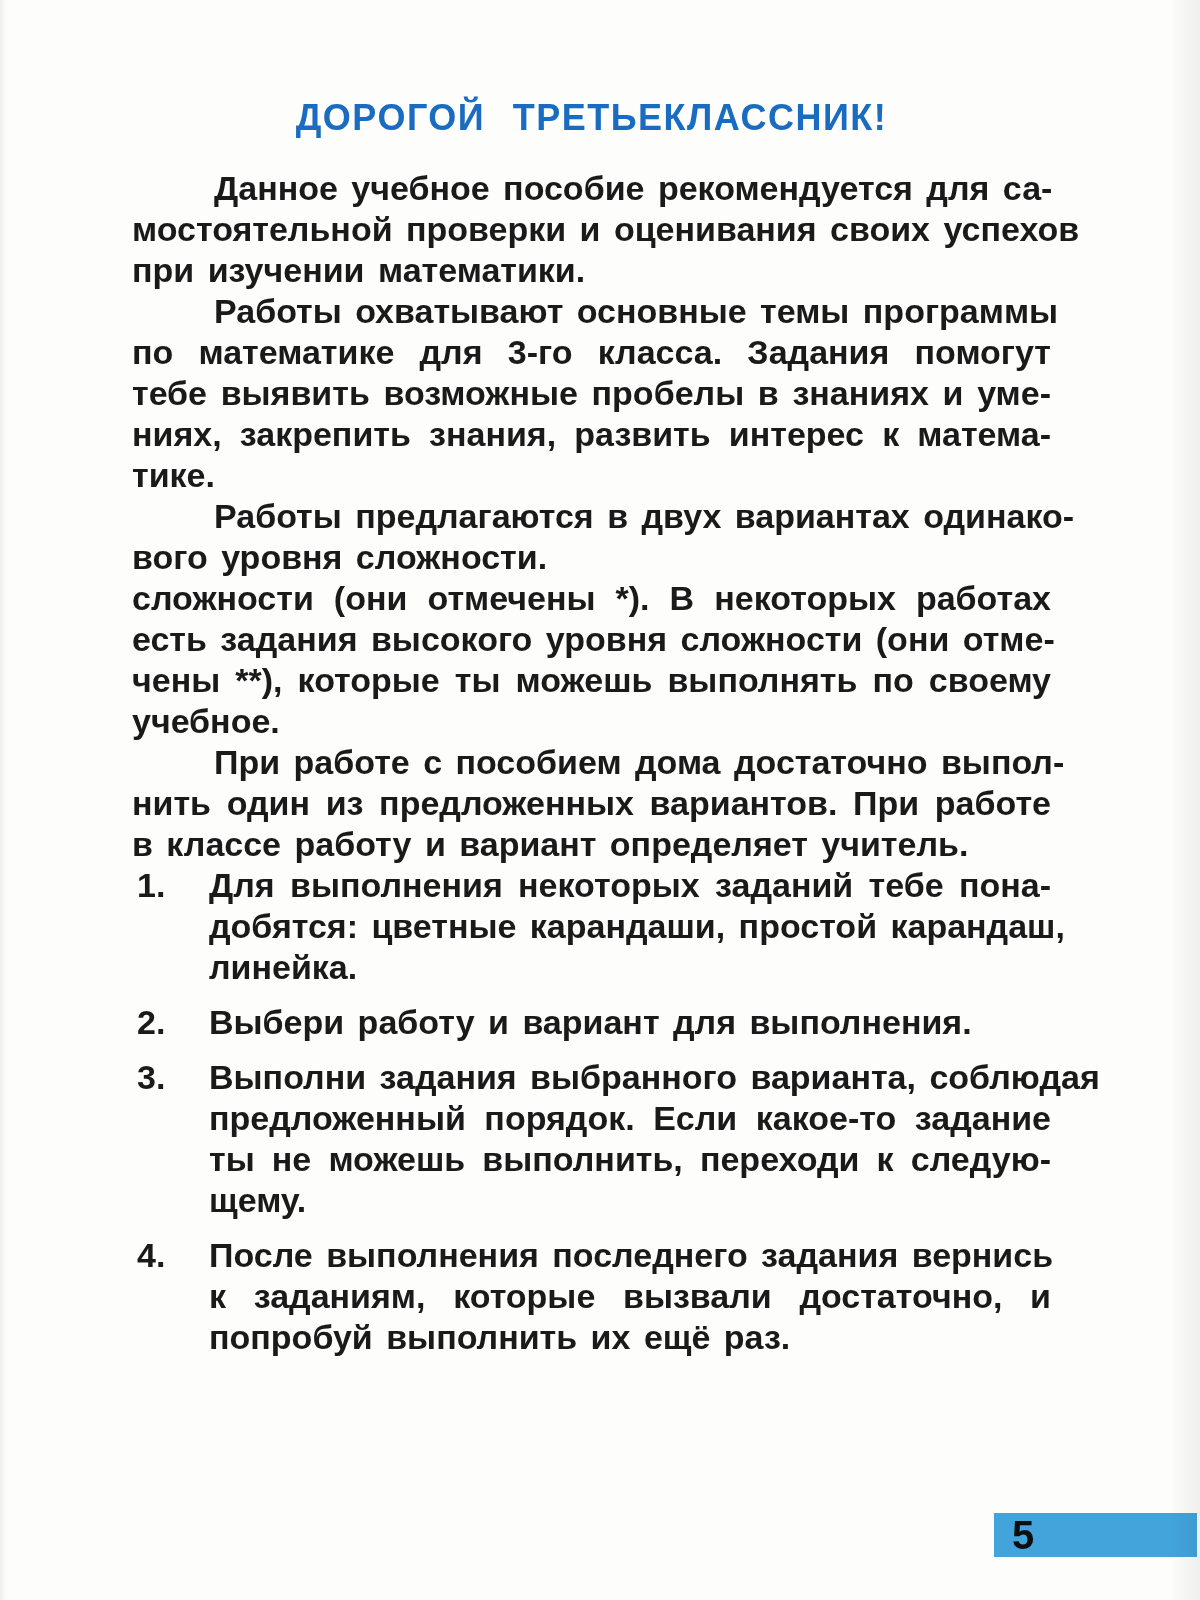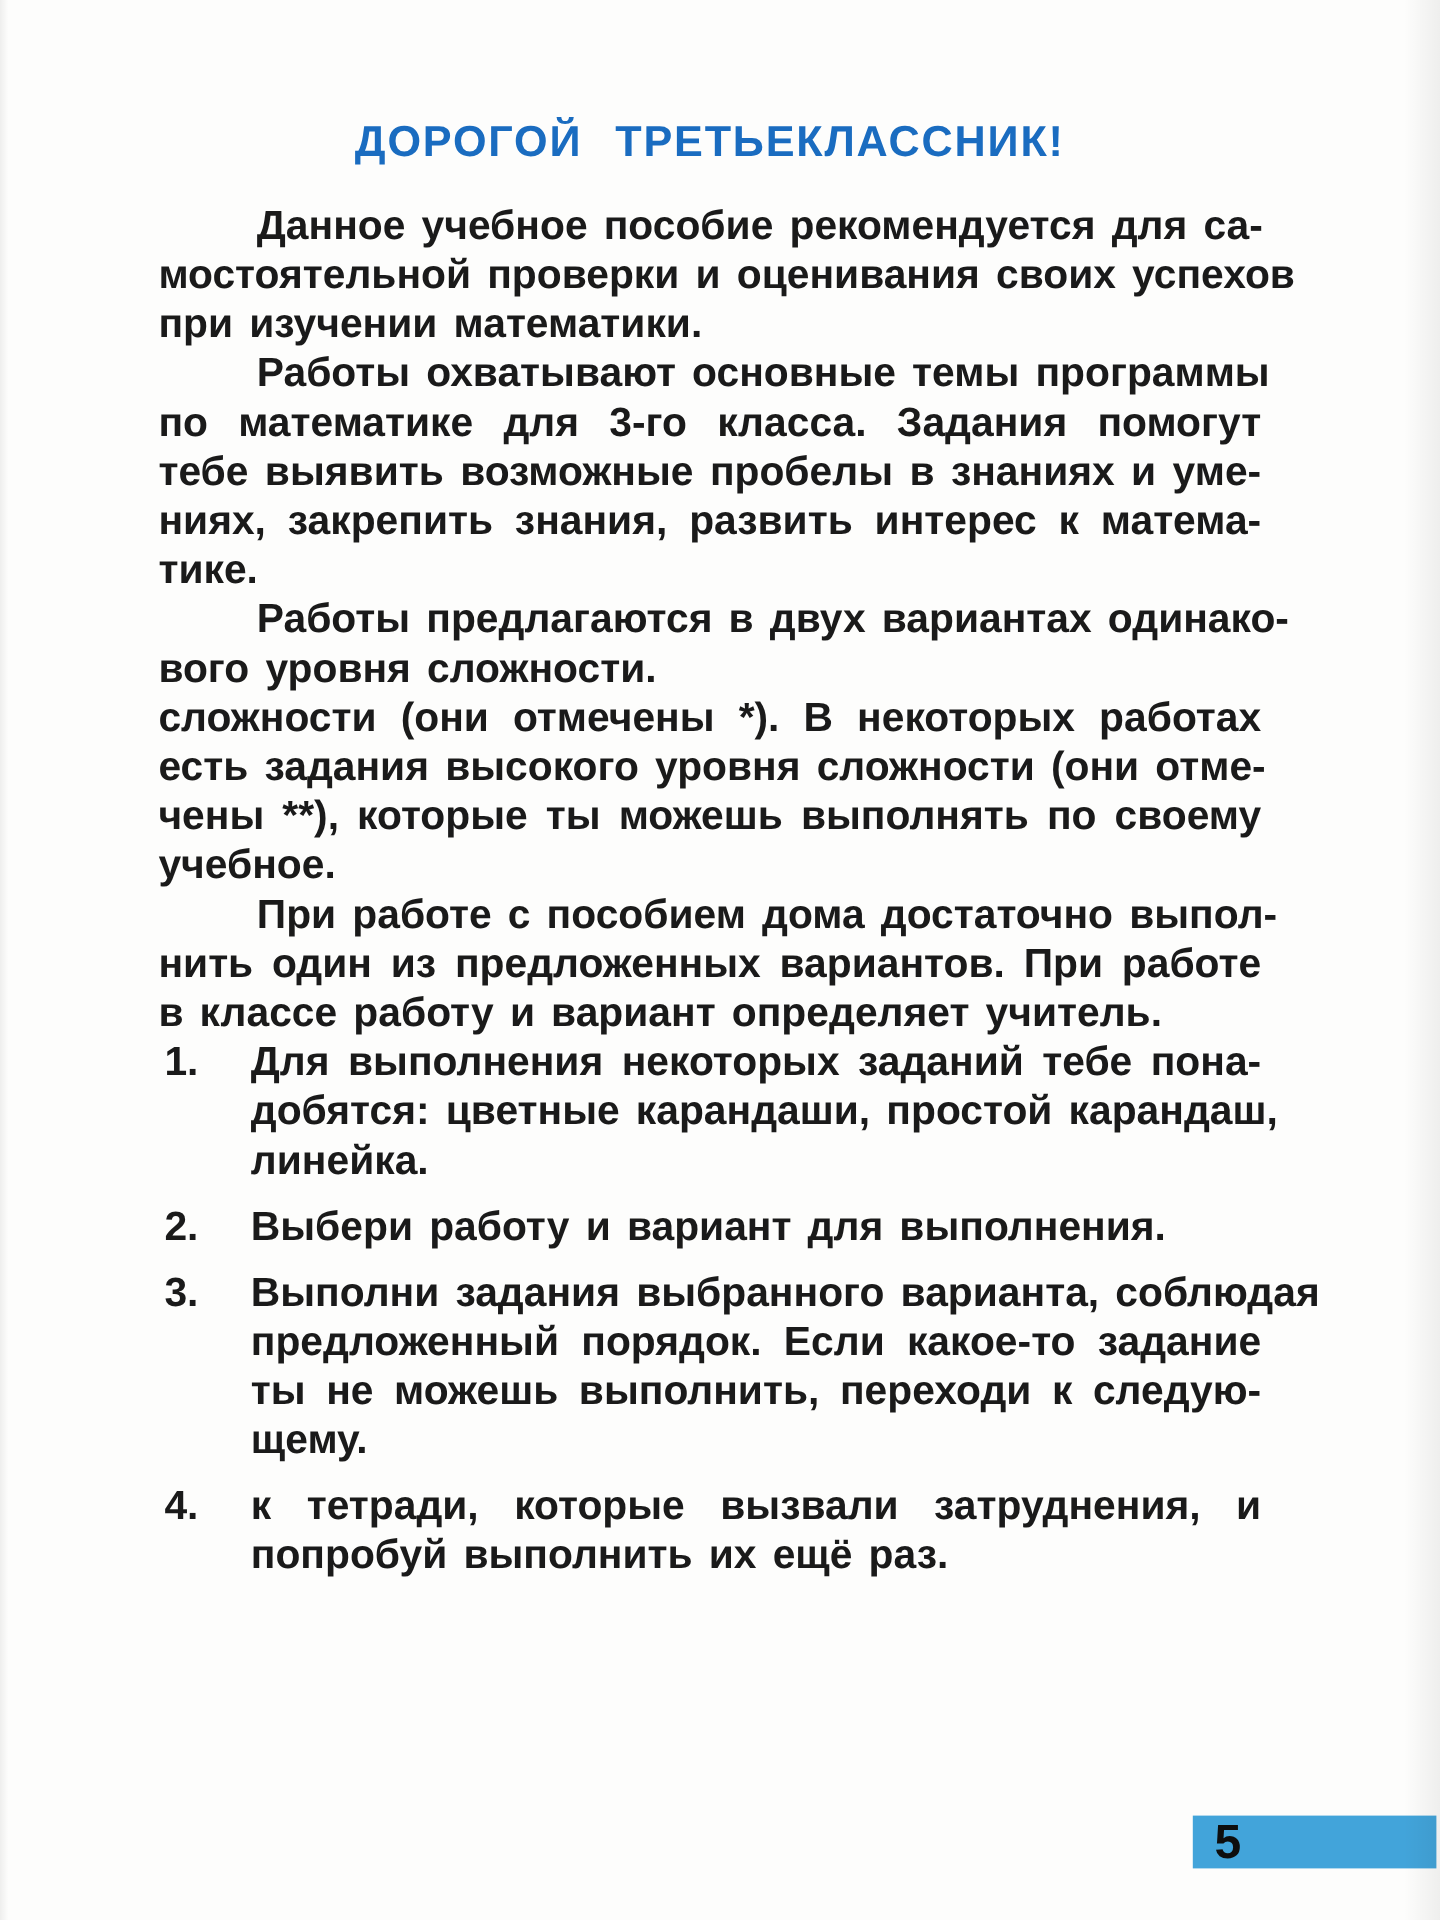--- a/index.html
+++ b/index.html
@@ -157,21 +157,22 @@
         </li>
         <li class="instruction">
           <span class="item-number">3.</span>
           <div class="line">Выполни задания выбранного варианта, соблюдая</div>
           <div class="line">предложенный порядок. Если какое-то задание</div>
           <div class="line">ты не можешь выполнить, переходи к следую-</div>
           <div class="line last">щему.</div>
         </li>
         <li class="instruction">
           <span class="item-number">4.</span>
-          <div class="line">к тетради, которые вызвали затруднения, и</div>
+          <div class="line">После выполнения последнего задания вернись</div>
+          <div class="line">к заданиям, которые вызвали достаточно, и</div>
           <div class="line last">попробуй выполнить их ещё раз.</div>
         </li>
       </ol>
 
   </div>
 
   <div class="page-badge">
     <span class="num">5</span>
   </div>
 </div>

